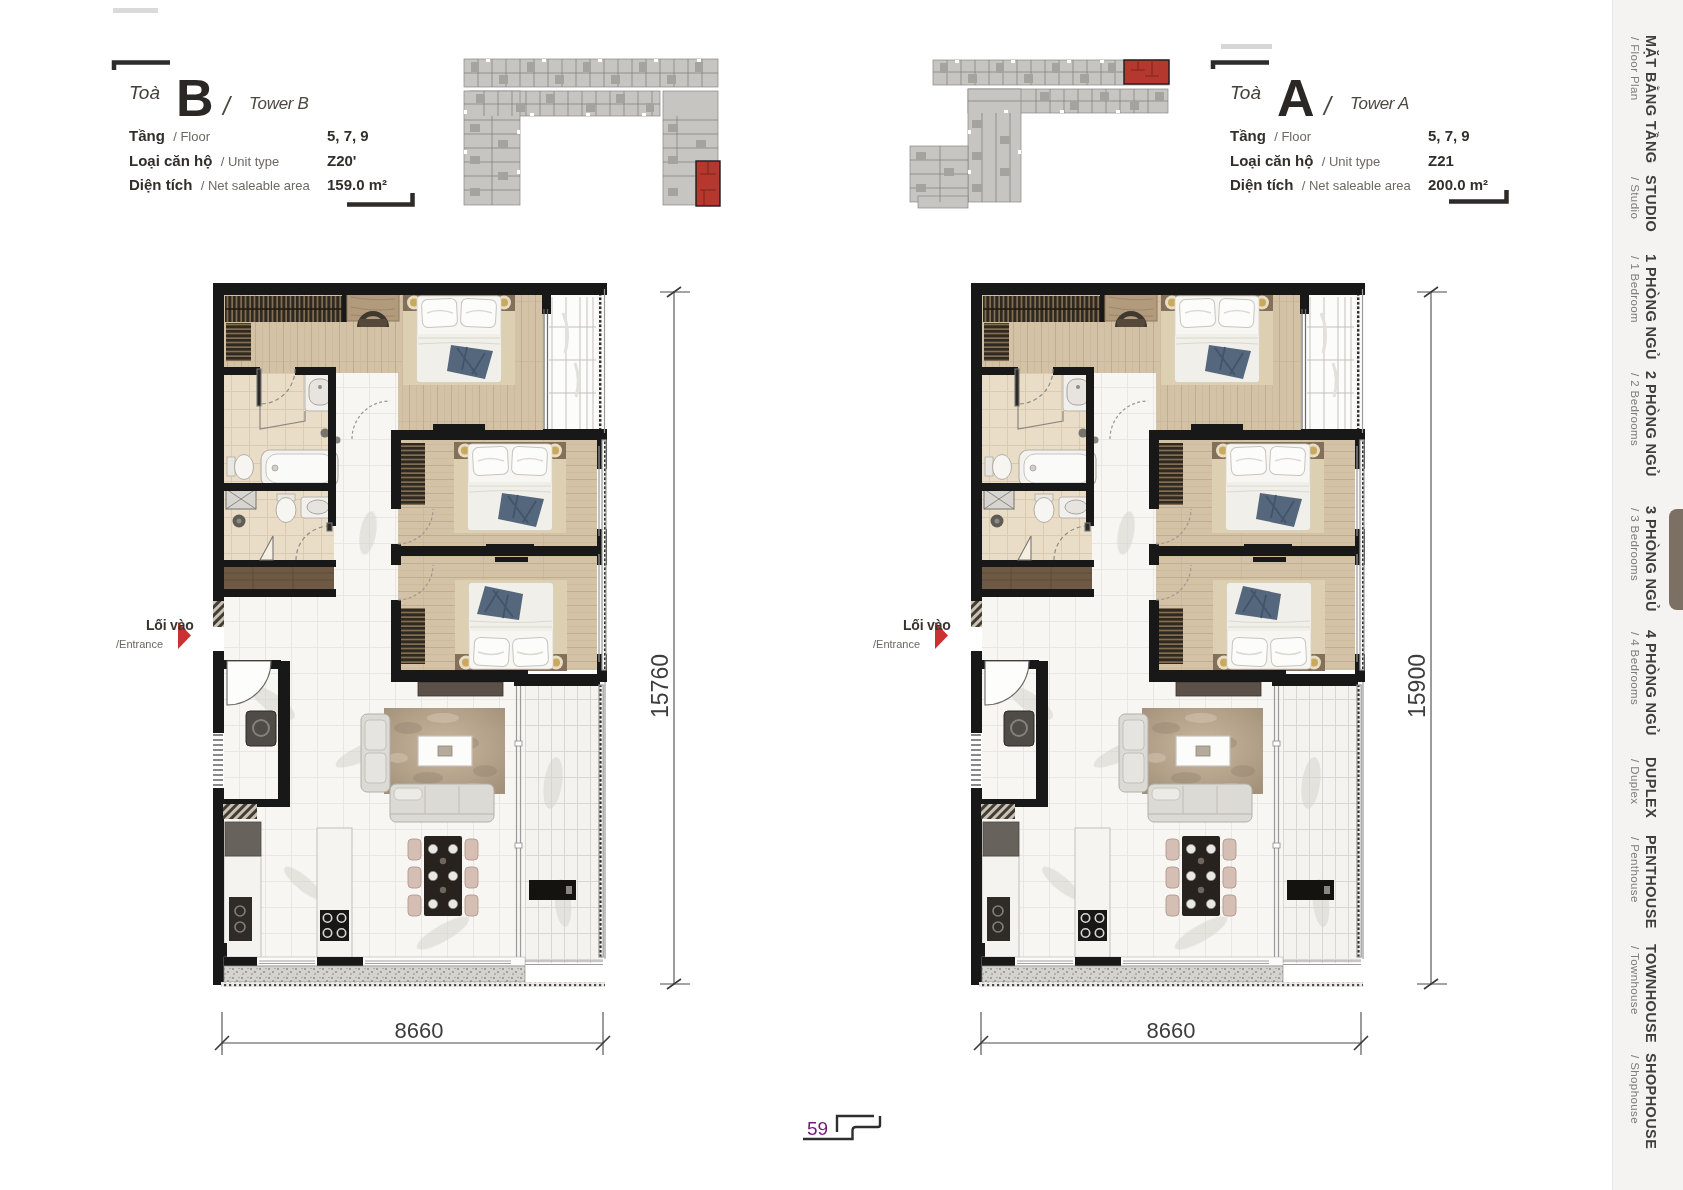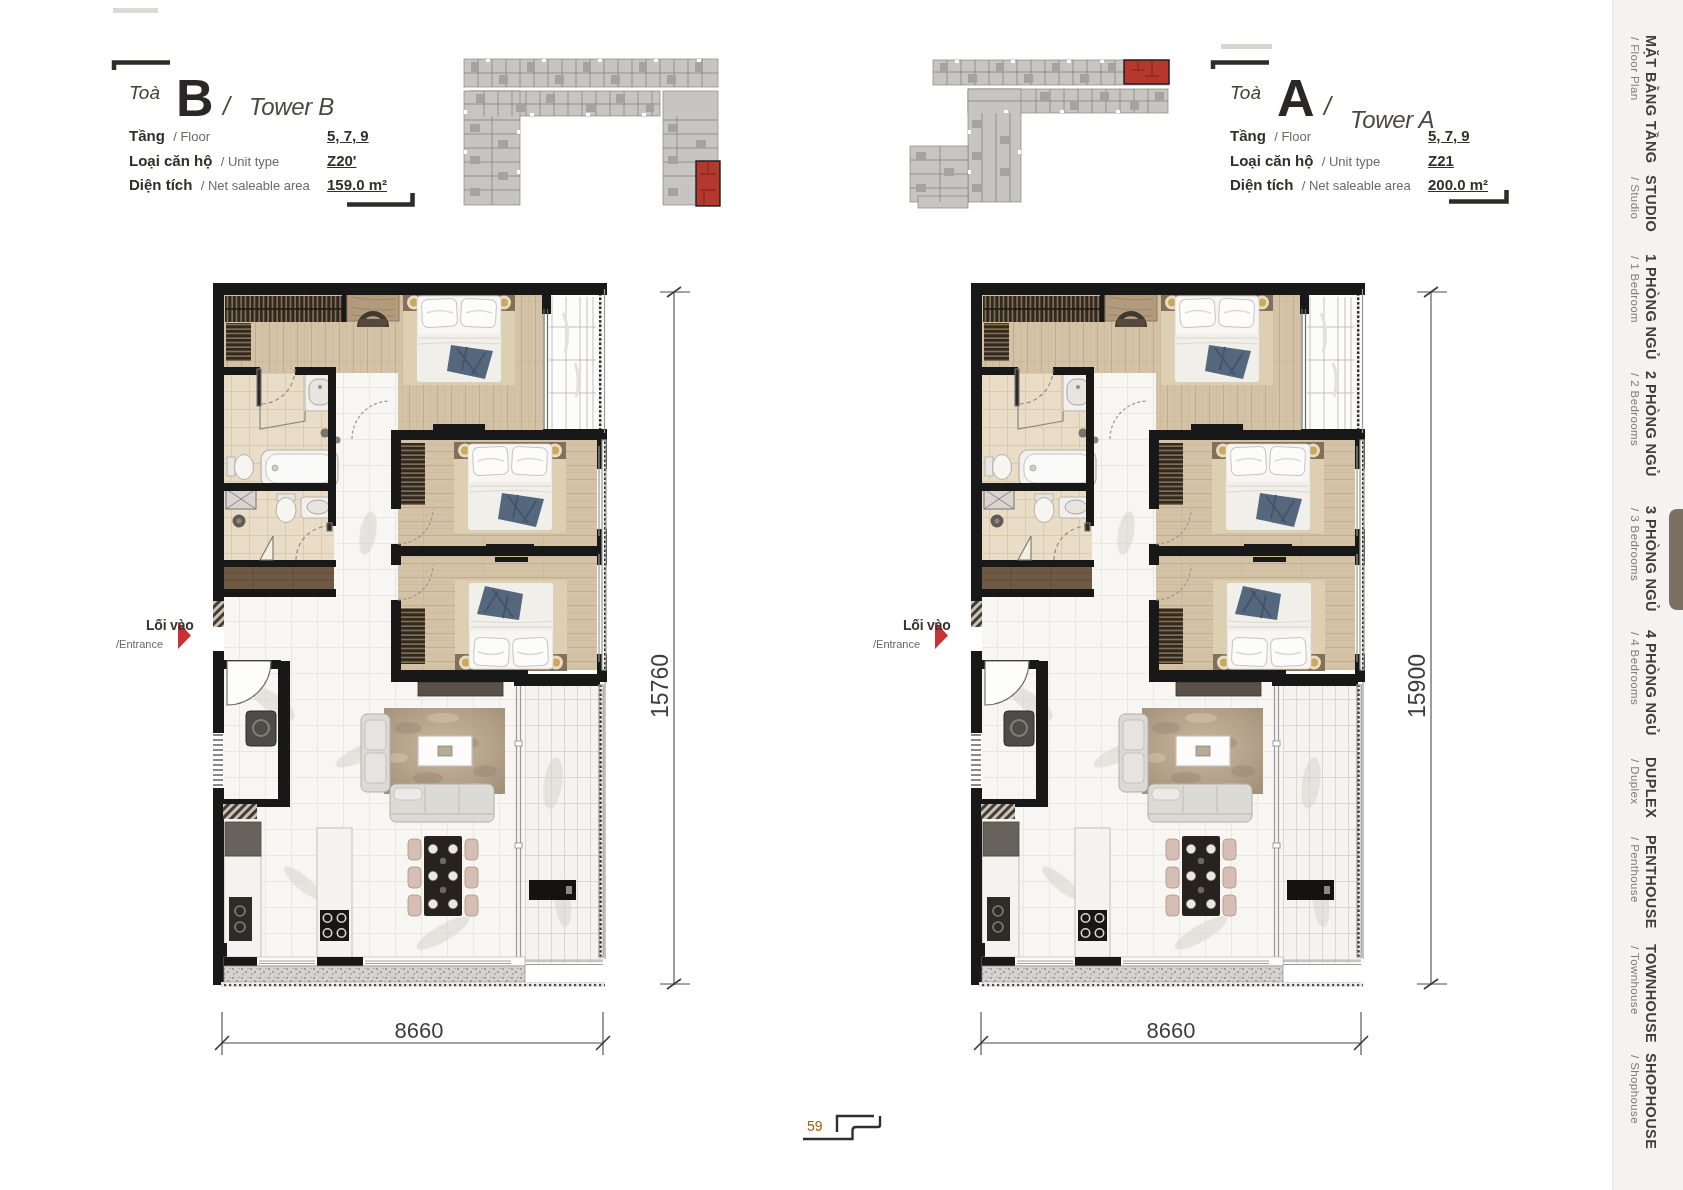--- a/index.html
+++ b/index.html
@@ -1,26 +1,26 @@
 <!DOCTYPE html>
 <html><head><meta charset="utf-8">
 <style>
 html,body{margin:0;padding:0;background:#fff;}
 #page{position:relative;width:1683px;height:1190px;background:#ffffff;overflow:hidden;font-family:"Liberation Sans",sans-serif;}
 #page div{position:absolute;line-height:1;white-space:nowrap;}
 .toa{font-size:19px;font-style:italic;color:#45403a;}
 .big{font-size:52px;font-weight:bold;color:#2b2724;letter-spacing:-1px;}
 .slash{font-size:25px;font-style:italic;color:#4c4741;}
-.twr{font-size:24px;font-style:italic;color:#4c4741;letter-spacing:-0.3px;}
+.twr{font-size:17px;font-style:italic;color:#4c4741;letter-spacing:-0.3px;}
 .row{font-size:15px;font-weight:bold;color:#332f2b;}
 .sec{font-size:13px;font-weight:normal;color:#6d6963;text-align:center;}
-.val{font-size:15px;font-weight:bold;color:#332f2b;text-decoration:underline;}
+.val{font-size:15px;font-weight:bold;color:#332f2b;}
 .loi{font-size:14px;letter-spacing:-0.2px;font-weight:bold;color:#3a362f;padding-left:31px;}
 .ent{font-size:11px;color:#6b6762;}
-.pgnum{font-size:14px;color:#a16207;}
+.pgnum{font-size:19px;color:#701a75;}
 .panel{left:1612px;top:0;width:71px;height:1190px;background:#f4f3f1;border-left:1px solid #e8e7e5;}
 .tab{left:1669px;top:509px;width:22px;height:101px;background:#7c6f64;border-radius:8px 0 0 8px;}
 .sv{transform-origin:0 0;transform:rotate(90deg);font-size:14.5px;font-weight:bold;color:#3e3e3e;letter-spacing:0.4px;}
 .se{transform-origin:0 0;transform:rotate(90deg);font-size:11.5px;color:#7d7d7a;letter-spacing:0.4px;}
 </style></head>
 <body>
 <div id="page">
 <svg id="gfx" width="1683" height="1190" viewBox="0 0 1683 1190" style="position:absolute;left:0;top:0">
 <defs>
 <pattern id="woodV" width="14" height="60" patternUnits="userSpaceOnUse">
@@ -499,21 +499,21 @@
 <div class="row" style="left:129px;top:128px">Tầng&nbsp;&nbsp;<span class="sec">/ Floor</span></div>
 <div class="val" style="left:327px;top:128px">5, 7, 9</div>
 <div class="row" style="left:129px;top:153px">Loại căn hộ&nbsp;&nbsp;<span class="sec">/ Unit type</span></div>
 <div class="val" style="left:327px;top:153px">Z20'</div>
 <div class="row" style="left:129px;top:177px">Diện tích&nbsp;&nbsp;<span class="sec">/ Net saleable area</span></div>
 <div class="val" style="left:327px;top:177px">159.0 m²</div>
 
 <div class="toa" style="left:1230px;top:83px">Toà</div>
 <div class="big" style="left:1277px;top:72px">A</div>
 <div class="slash" style="left:1324px;top:94px">/</div>
-<div class="twr" style="left:1350px;top:108px">Tower A</div>
+<div class="twr" style="left:1350px;top:95px">Tower A</div>
 <div class="row" style="left:1230px;top:128px">Tầng&nbsp;&nbsp;<span class="sec">/ Floor</span></div>
 <div class="val" style="left:1428px;top:128px">5, 7, 9</div>
 <div class="row" style="left:1230px;top:153px">Loại căn hộ&nbsp;&nbsp;<span class="sec">/ Unit type</span></div>
 <div class="val" style="left:1428px;top:153px">Z21</div>
 <div class="row" style="left:1230px;top:177px">Diện tích&nbsp;&nbsp;<span class="sec">/ Net saleable area</span></div>
 <div class="val" style="left:1428px;top:177px">200.0 m²</div>
 
 <div class="loi" style="left:115px;top:618px">Lối vào</div>
 <div class="ent" style="left:116px;top:639px">/Entrance</div>
 <div class="loi" style="left:872px;top:618px">Lối vào</div>

